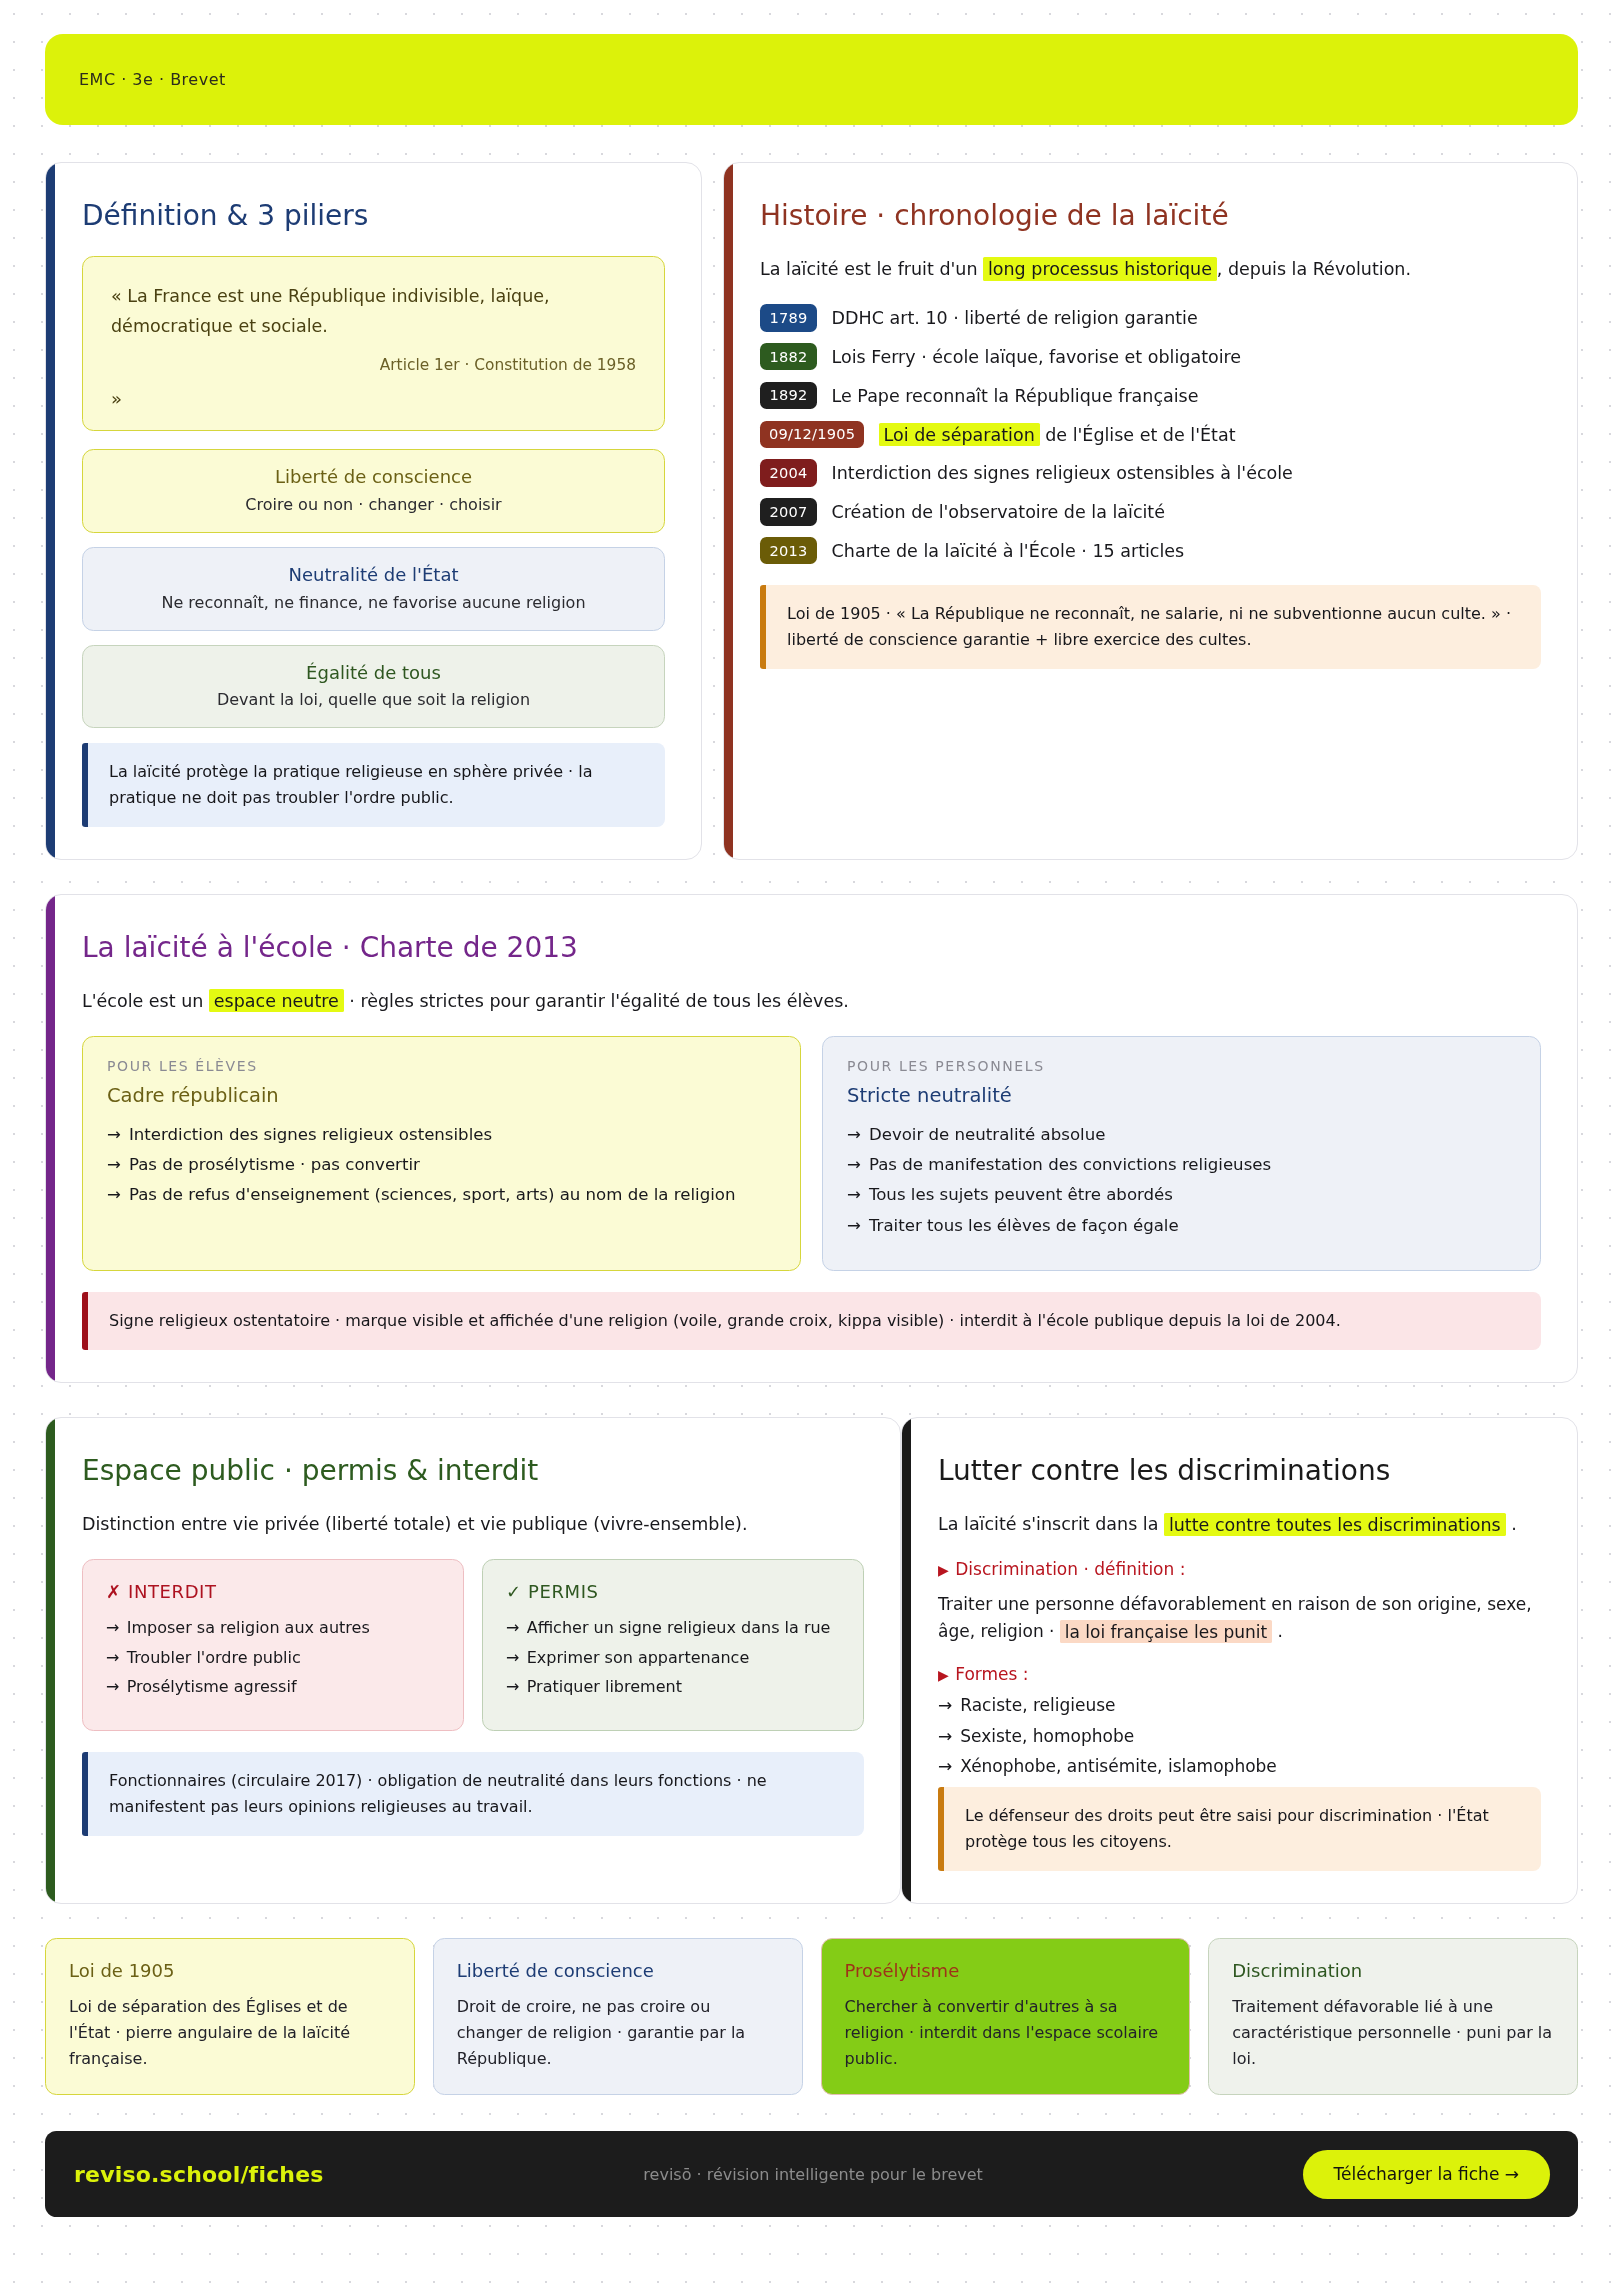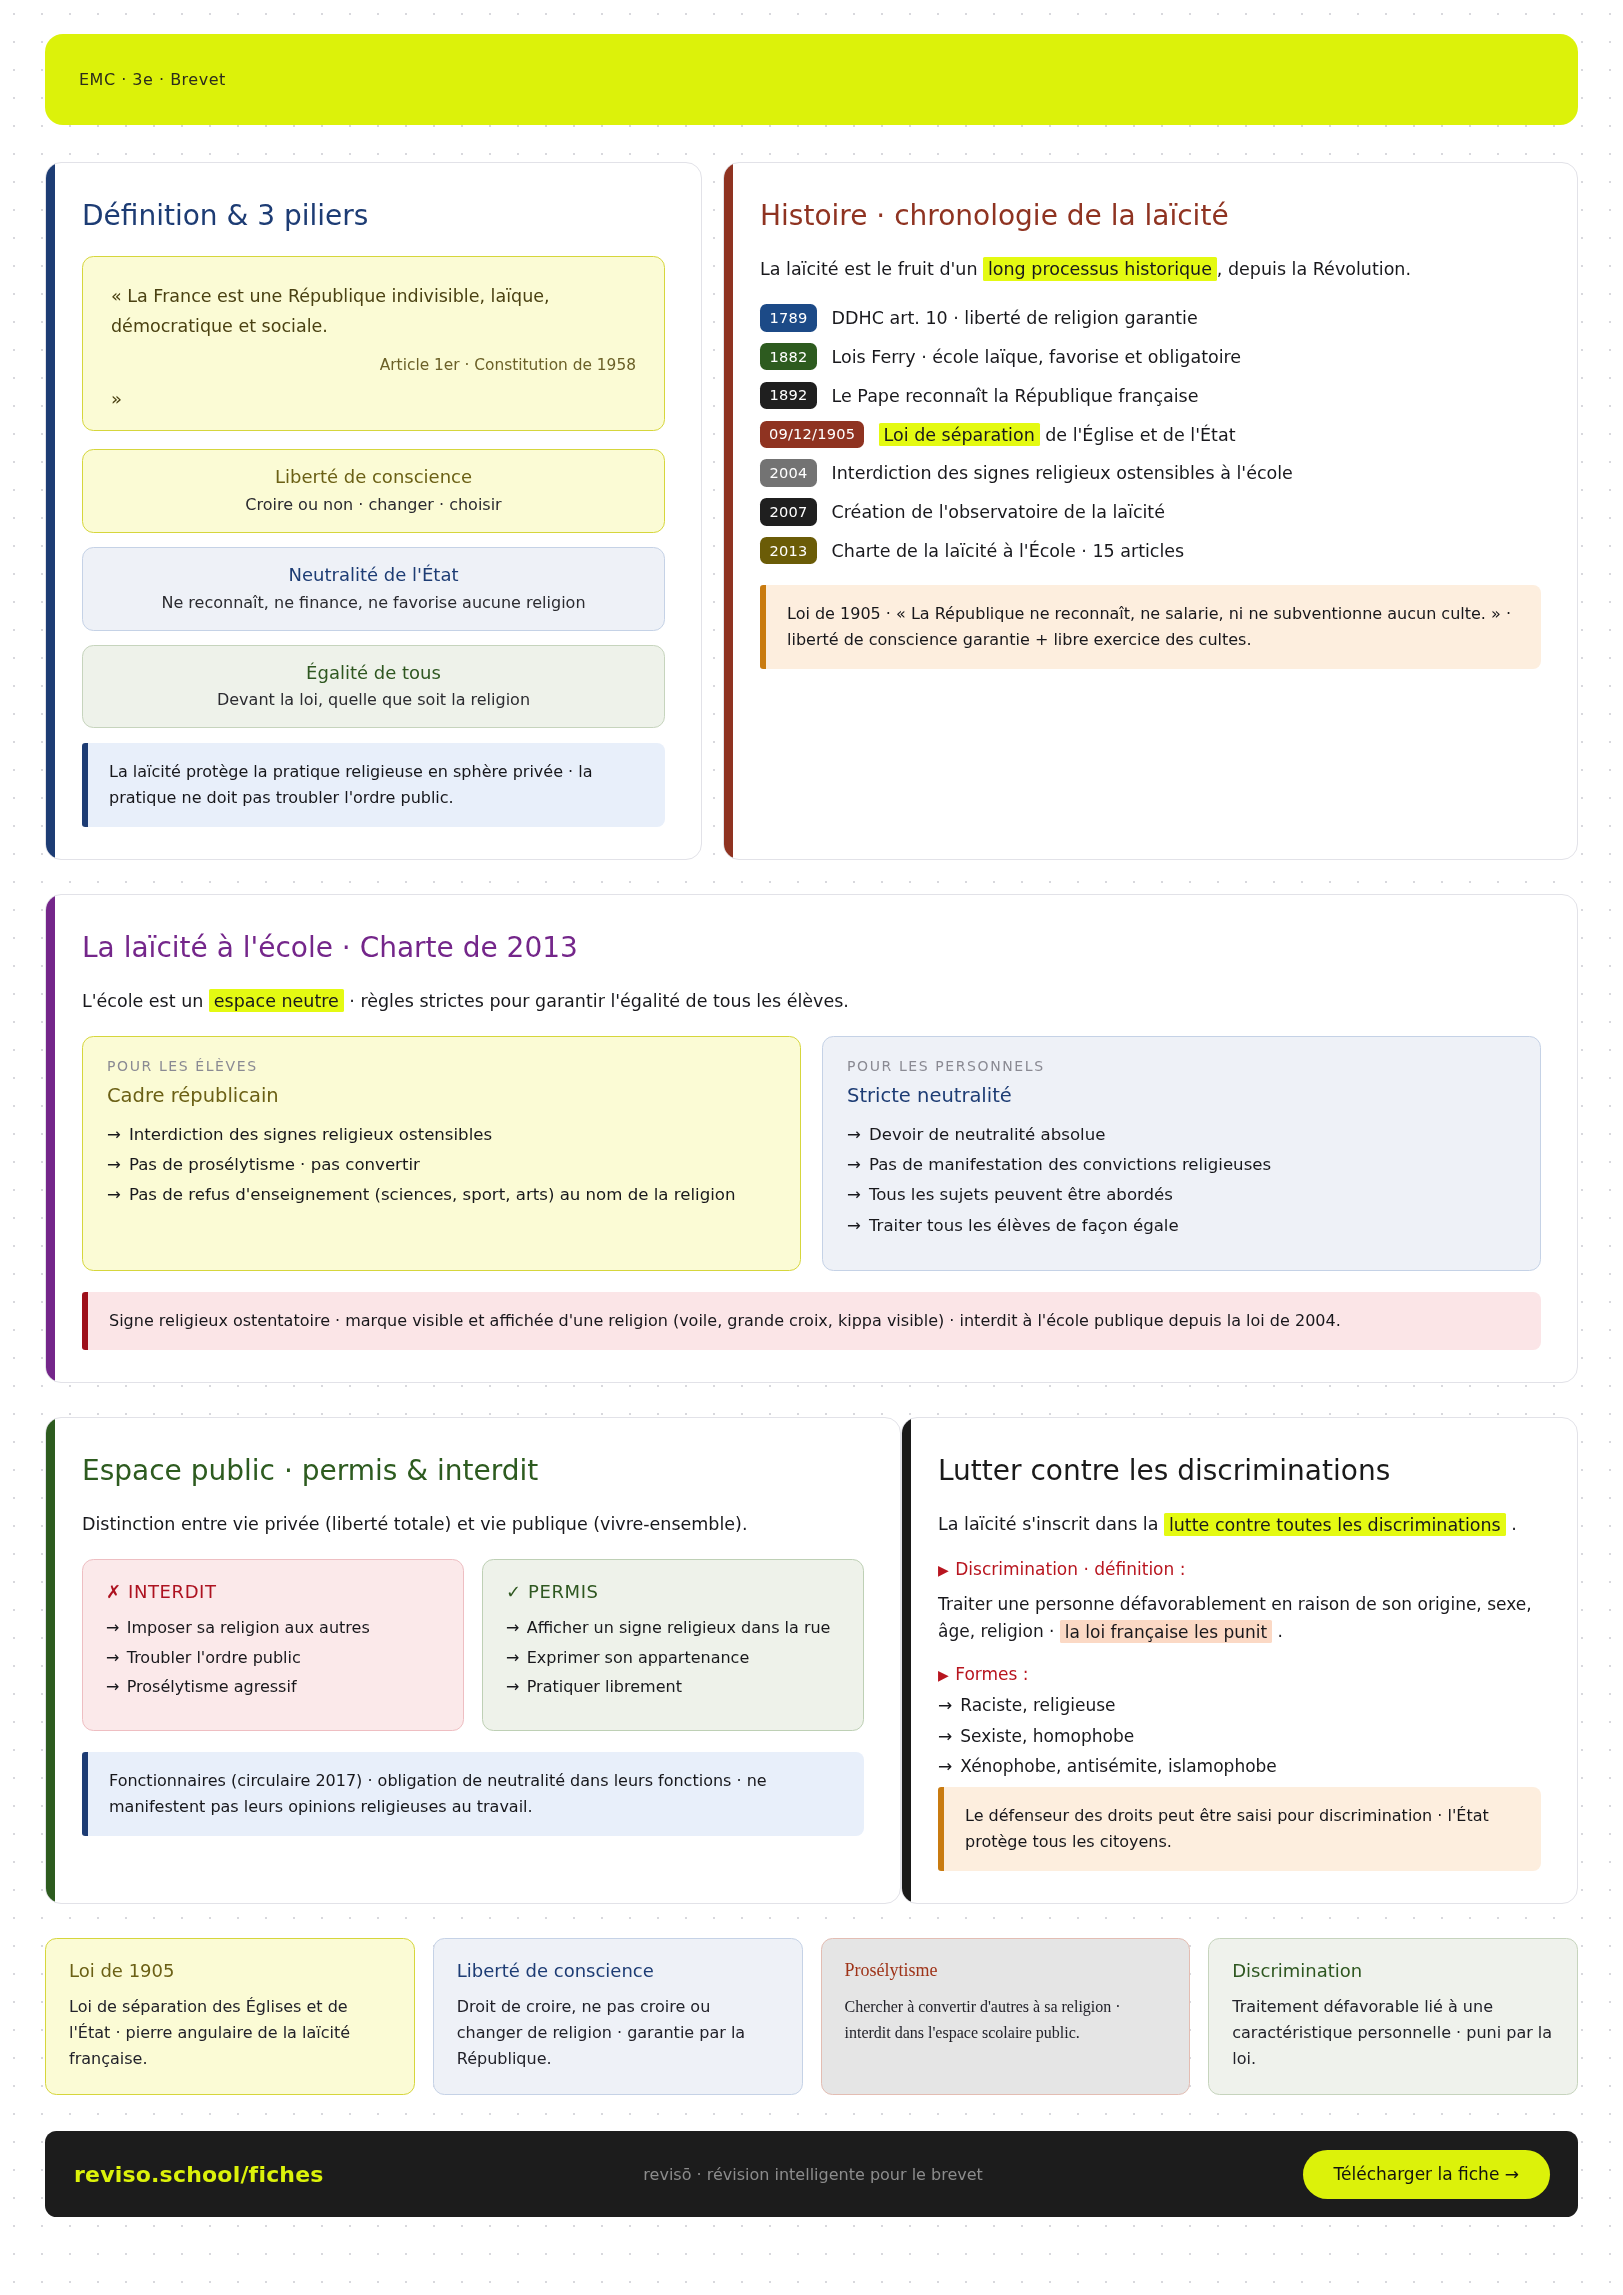--- a/index.html
+++ b/index.html
@@ -188,21 +188,21 @@
     border-radius: 11.4px;
     padding: 21px 23px 23px 23px;
     min-height: 138px;
   }
   .gloss-term { font-size: 18px; margin-bottom: 13px; }
   .gloss-def { font-size: 16px; line-height: 1.62; color: #22222a; }
   .gloss.g-yellow { background: #fbfbd5; border: 1.3px solid #d6d63c; }
   .gloss.g-yellow .gloss-term { color: #6b6015; }
   .gloss.g-blue { background: #eef1f7; border: 1.3px solid #c5d2e6; }
   .gloss.g-blue .gloss-term { color: #1d3c74; }
-  .gloss.g-red { background: #e5e5e5; border: 1.3px solid #e3bdb3; font-family: Liberation Serif, serif; }
+  .gloss.g-red { background: #84cc16; border: 1.3px solid #e3bdb3; }
   .gloss.g-red .gloss-term { color: #9e3318; }
   .gloss.g-green { background: #eff2ec; border: 1.3px solid #c6d4bd; }
   .gloss.g-green .gloss-term { color: #2e5720; }
 
   
   .footer {
     background: #1c1c1c;
     border-radius: 11.4px;
     height: 86px;
     display: flex;
@@ -281,21 +281,21 @@
           </div>
           <div class="tl-row">
             <span class="tl-badge" style="background: rgb(31, 31, 31);">1892</span>
             <span class="tl-text">Le Pape reconnaît la République française</span>
           </div>
           <div class="tl-row">
             <span class="tl-badge" style="background: rgb(143, 51, 33);">09/12/1905</span>
             <span class="tl-text"><span class="hl">Loi de séparation</span> de l'Église et de l'État</span>
           </div>
           <div class="tl-row">
-            <span class="tl-badge" style="background: #737373;">2004</span>
+            <span class="tl-badge" style="background: #7f1d1d;">2004</span>
             <span class="tl-text">Interdiction des signes religieux ostensibles à l'école</span>
           </div>
           <div class="tl-row">
             <span class="tl-badge" style="background: rgb(31, 31, 31);">2007</span>
             <span class="tl-text">Création de l'observatoire de la laïcité</span>
           </div>
           <div class="tl-row">
             <span class="tl-badge" style="background: rgb(107, 92, 7);">2013</span>
             <span class="tl-text">Charte de la laïcité à l'École · 15 articles</span>
           </div>

